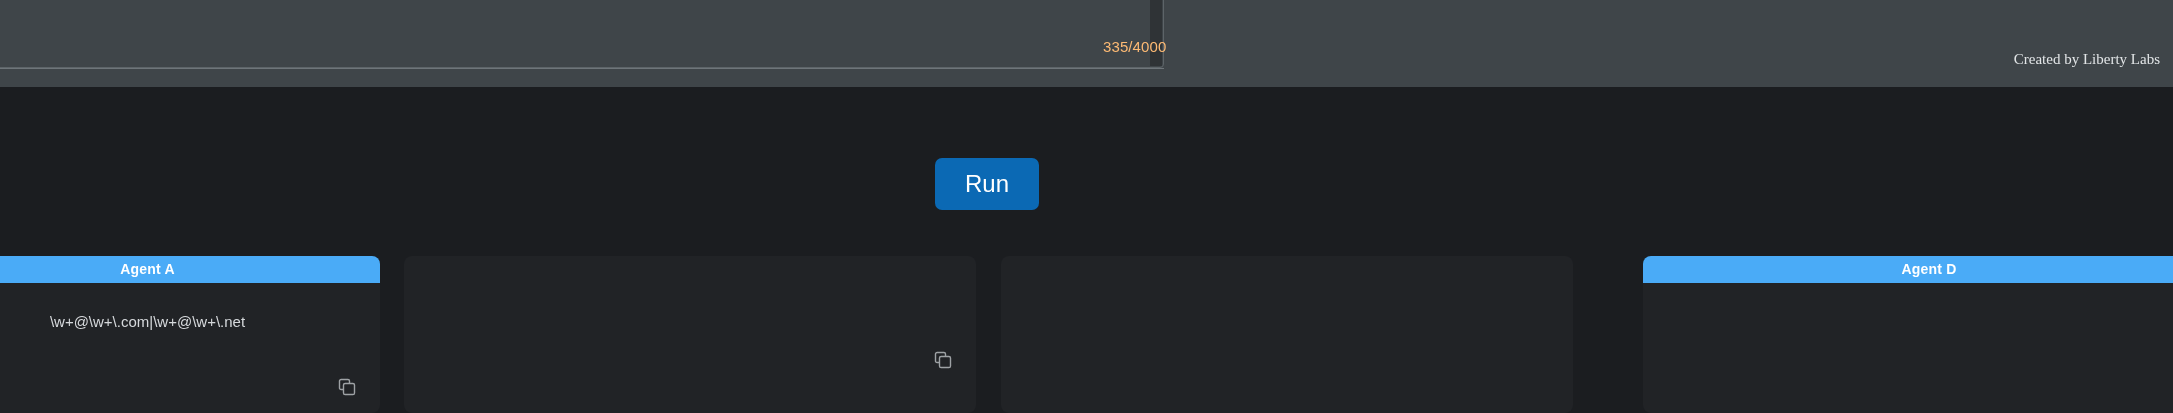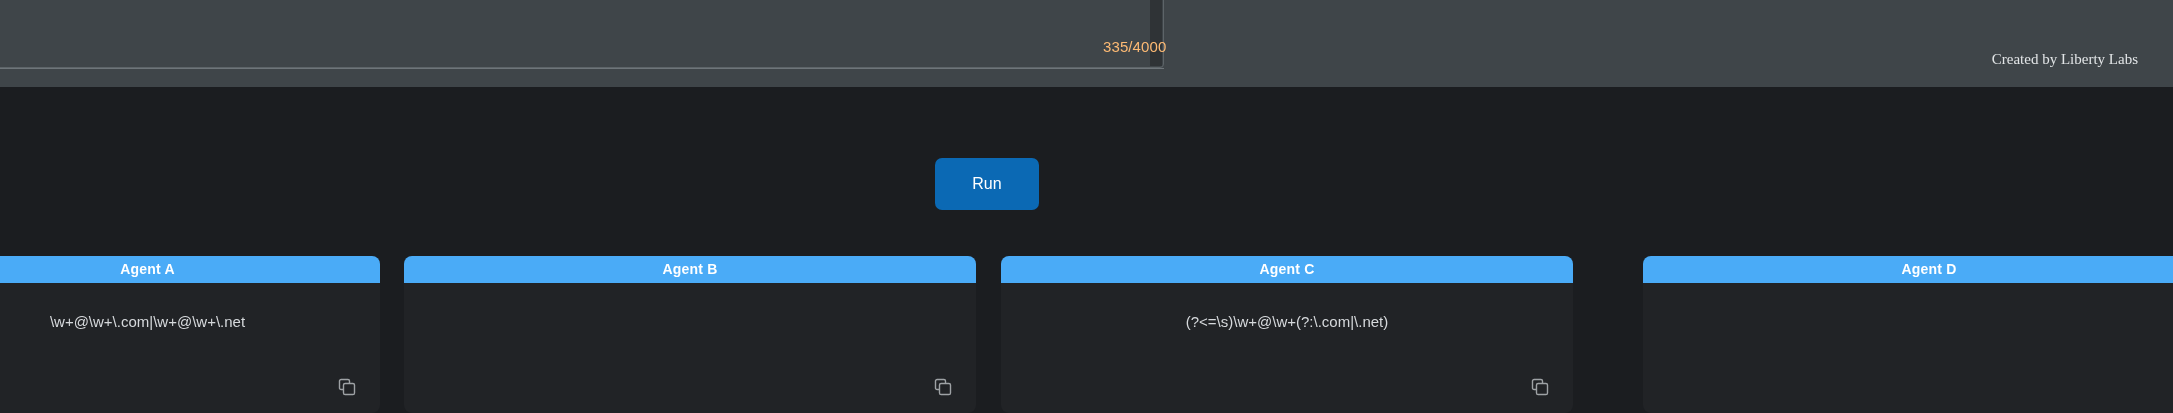--- a/index.html
+++ b/index.html
@@ -80,21 +80,21 @@
     top: 38px;
     width: 90px;
     text-align: left;
     font-size: 15px;
     color: #fdba74;
     letter-spacing: 0.1px;
   }
 
   #created-by {
     position: absolute;
-    right: 35px;
+    right: 13px;
     top: 51px;
     font-size: 15px;
     color: #e2e5e7;
     font-family: "Liberation Serif", serif;
   }
 
   
   #run-band {
     position: absolute;
     left: 0;
@@ -106,21 +106,21 @@
   #run-button {
     position: absolute;
     left: 935px;
     top: 71px;
     width: 104px;
     height: 52px;
     background: #0b69b4;
     border: none;
     border-radius: 7px;
     color: #ffffff;
-    font-size: 16px;
+    font-size: 24px;
     font-family: "Liberation Sans", sans-serif;
     cursor: pointer;
     padding: 0;
     line-height: 52px;
     text-align: center;
   }
 
   
   #agent-row {
     position: absolute;
@@ -213,41 +213,30 @@
       <span class="copy-icon">
         <svg width="18" height="18" viewBox="0 0 18 18" fill="none">
           <rect x="1.5" y="1.5" width="10" height="10" rx="1.6" stroke="#cfd3d6" stroke-width="1.4"></rect>
           <rect x="5.5" y="5.5" width="11" height="11" rx="1.6" fill="#212326" stroke="#cfd3d6" stroke-width="1.4"></rect>
         </svg>
       </span>
     </div>
   </div>
 
   <div class="agent-card" id="card-b">
-    <div class="agent-header">Agent B</div>
     <div class="agent-body">
       <span class="copy-icon">
         <svg width="18" height="18" viewBox="0 0 18 18" fill="none">
           <rect x="1.5" y="1.5" width="10" height="10" rx="1.6" stroke="#cfd3d6" stroke-width="1.4"></rect>
           <rect x="5.5" y="5.5" width="11" height="11" rx="1.6" fill="#212326" stroke="#cfd3d6" stroke-width="1.4"></rect>
         </svg>
       </span>
     </div>
   </div>
 
   <div class="agent-card" id="card-c">
-    <div class="agent-header">Agent C</div>
-    <div class="agent-body">
-      <div class="agent-regex">(?&lt;=\s)\w+@\w+(?:\.com|\.net)</div>
-      <span class="copy-icon">
-        <svg width="18" height="18" viewBox="0 0 18 18" fill="none">
-          <rect x="1.5" y="1.5" width="10" height="10" rx="1.6" stroke="#cfd3d6" stroke-width="1.4"></rect>
-          <rect x="5.5" y="5.5" width="11" height="11" rx="1.6" fill="#212326" stroke="#cfd3d6" stroke-width="1.4"></rect>
-        </svg>
-      </span>
-    </div>
   </div>
 
   <div class="agent-card" id="card-d">
     <div class="agent-header">Agent D</div>
   </div>
 
 </div>
 
 </body></html>

